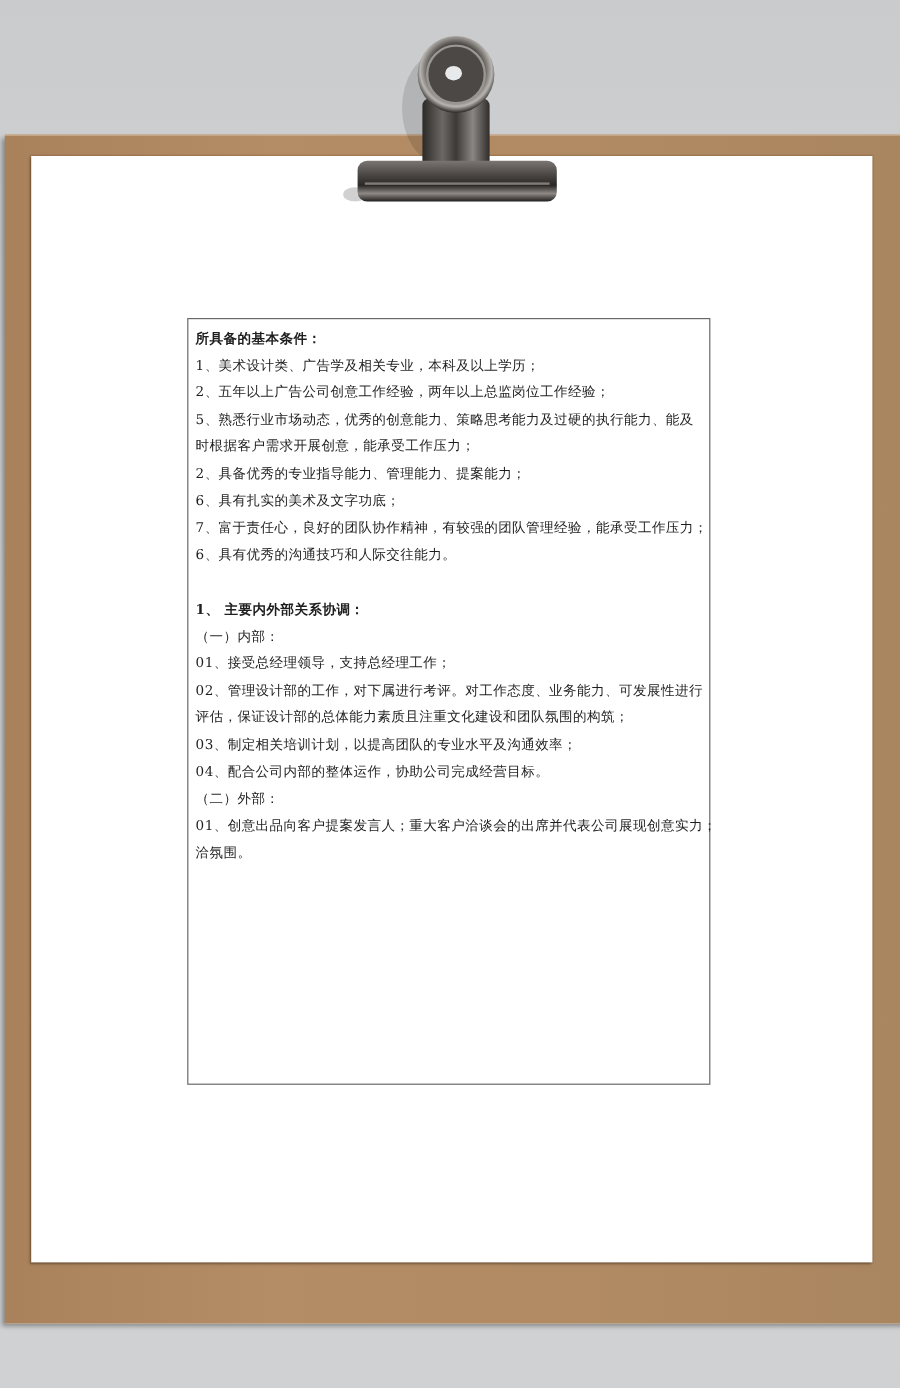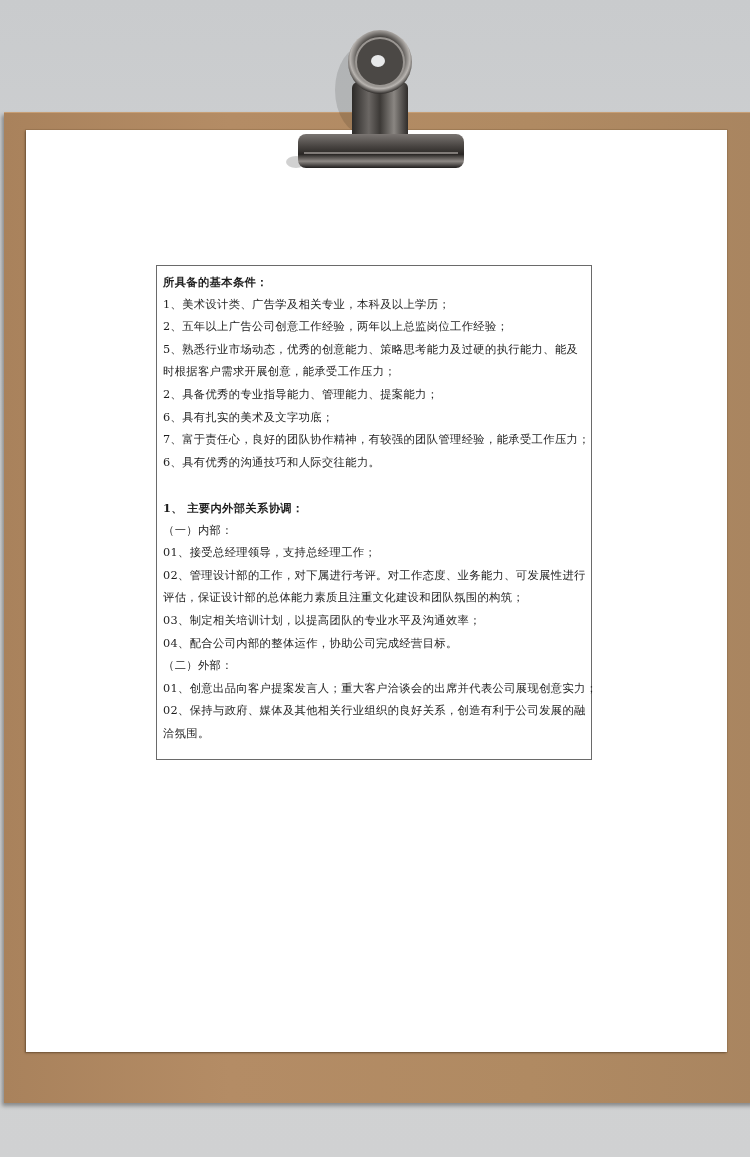--- a/index.html
+++ b/index.html
@@ -14,21 +14,21 @@
       box-shadow: -2px 3px 4px rgba(0,0,0,0.35);
       border-top: 1px solid #c79e74;
     }
     .paper {
       position: absolute; left: 26px; top: 130px; width: 701px; height: 922px;
       background: #ffffff;
       box-shadow: -1px 1px 2px rgba(60,40,20,0.5), 0 0 0 1px rgba(120,90,60,0.25);
     }
     .clip { position: absolute; left: 0; top: 0; width: 750px; height: 180px; pointer-events: none; }
     .doc-box {
-      position: absolute; left: 156px; top: 265px; width: 436px; height: 495px;
+      position: absolute; left: 156px; top: 265px; width: 436px; height: 639px;
       border: 1px solid #6a6a6a; box-sizing: border-box;
       padding: 5px 0 0 6px;
       font-size: 11.3px; color: #1e1e1e; line-height: 22.6px;
       letter-spacing: 0.35px;
     }
     .doc-box p { margin: 0; white-space: nowrap; }
     .doc-box .bold { font-weight: bold; }
     .doc-box .gap { height: 22.6px; }
   </style>
 </head>
@@ -83,15 +83,14 @@
   <div class="gap"></div>
   <p class="bold">1、  主要内外部关系协调：</p>
   <p>（一）内部：</p>
   <p>01、接受总经理领导，支持总经理工作；</p>
   <p>02、管理设计部的工作，对下属进行考评。对工作态度、业务能力、可发展性进行</p>
   <p>评估，保证设计部的总体能力素质且注重文化建设和团队氛围的构筑；</p>
   <p>03、制定相关培训计划，以提高团队的专业水平及沟通效率；</p>
   <p>04、配合公司内部的整体运作，协助公司完成经营目标。</p>
   <p>（二）外部：</p>
   <p>01、创意出品向客户提案发言人；重大客户洽谈会的出席并代表公司展现创意实力；</p>
-  <p>02、保持与政府、媒体及其他相关行业组织的良好关系，创造有利于公司发展的融</p>
   <p>洽氛围。</p>
 </div>
 
 </body></html>

